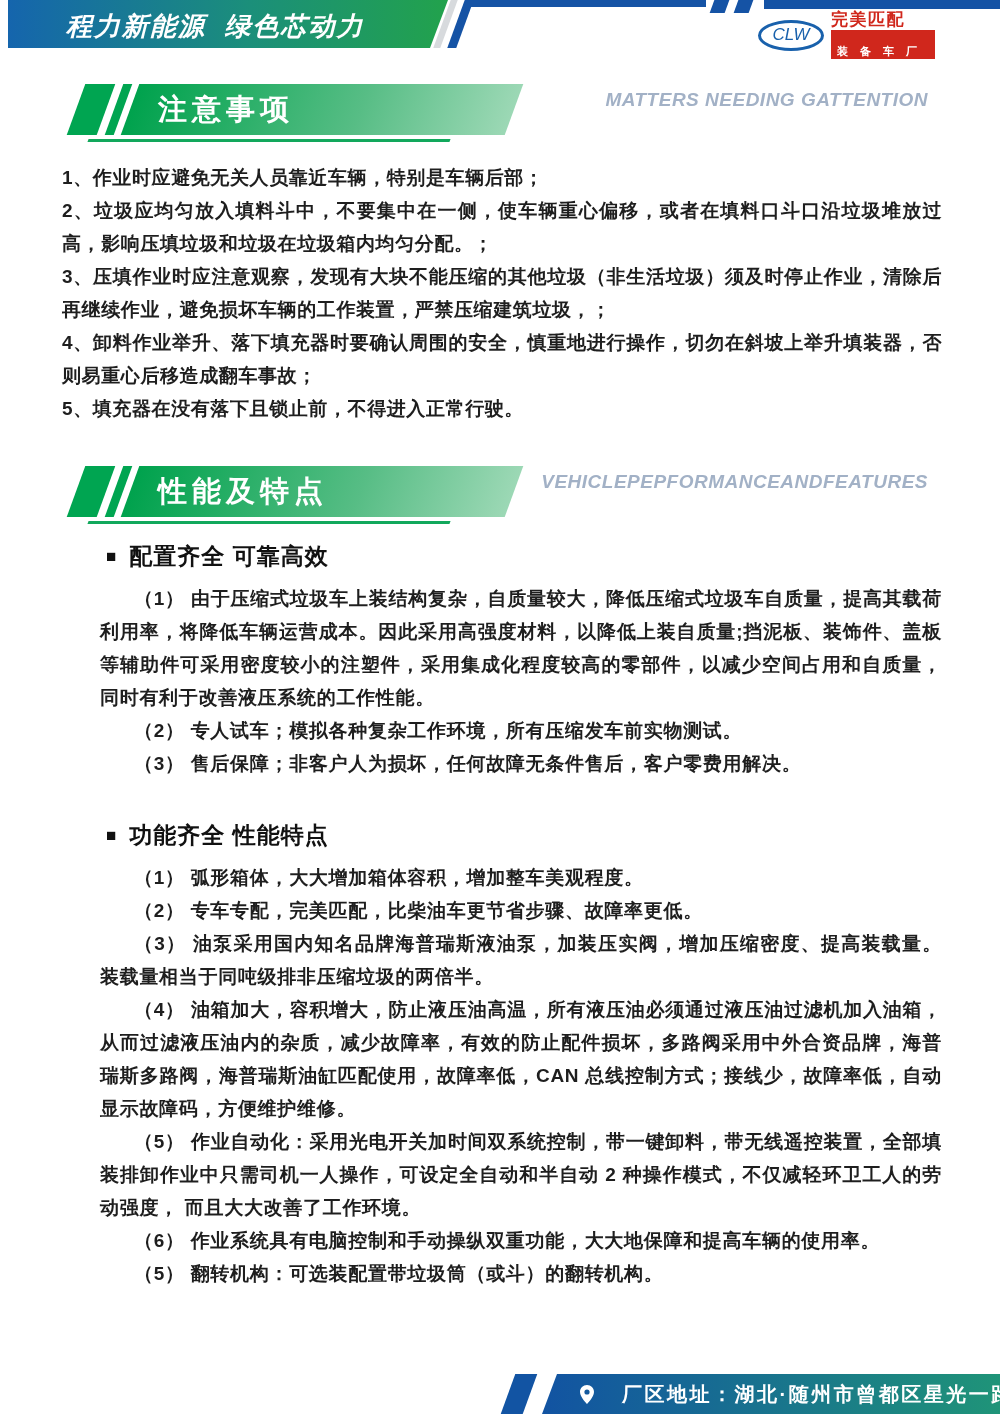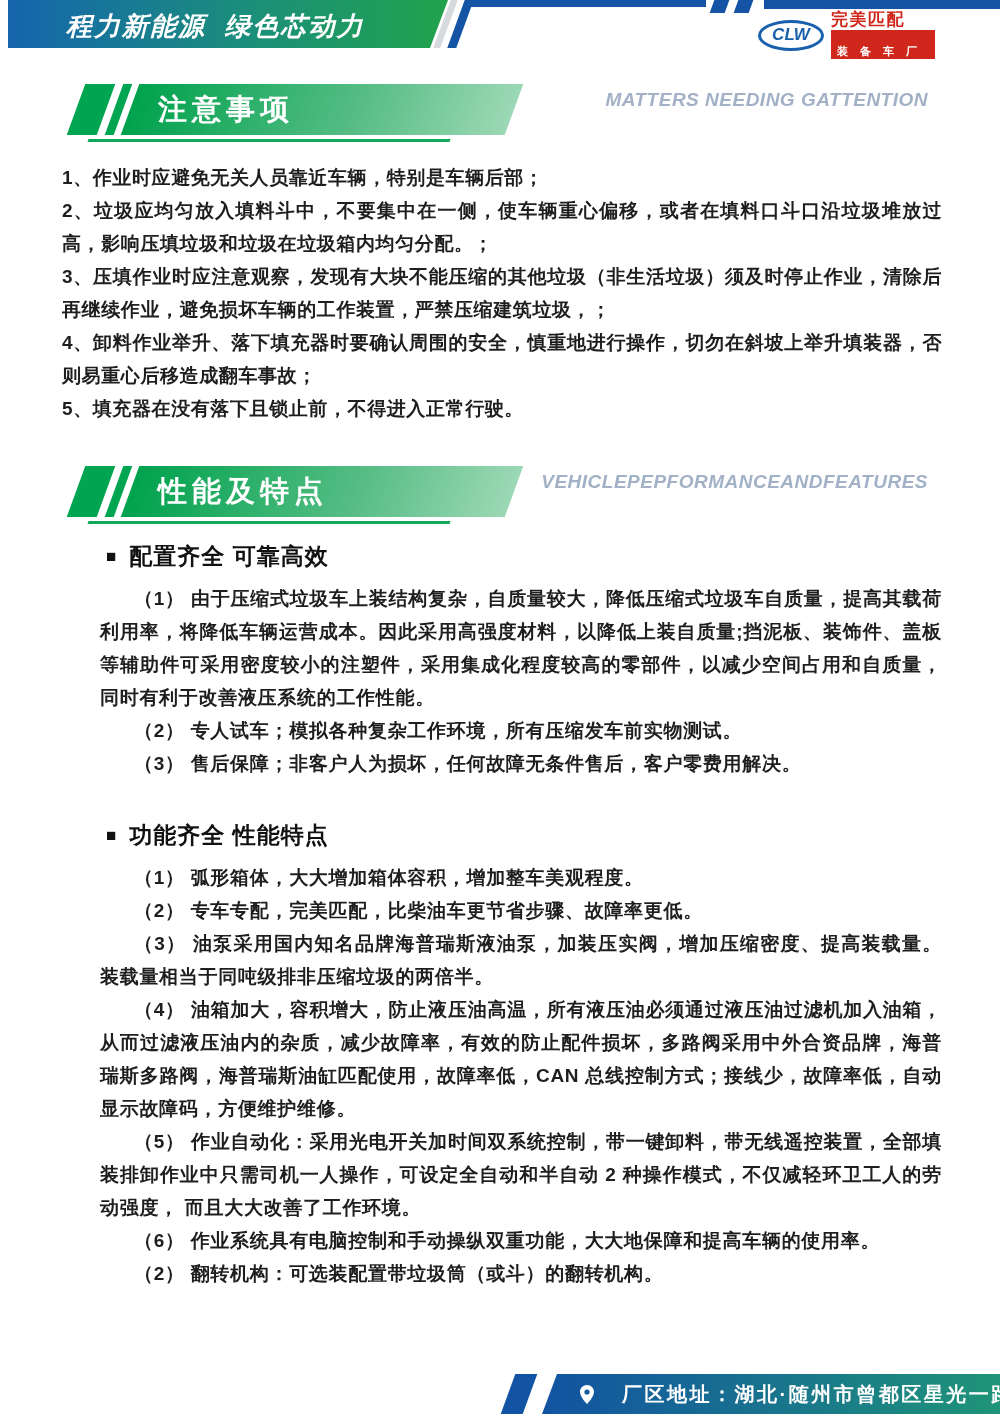--- a/index.html
+++ b/index.html
@@ -30,21 +30,21 @@
   .hdr-blue-dn { left: 448px; top: 0; width: 9px; height: 48px; background: #1553a5; }
   .hdr-line1 { position: absolute; left: 460px; top: 0; width: 238px; height: 7px; background: #1553a5; }
   .hdr-sl-a { left: 704px; top: 0; width: 15px; height: 13px; background: #1553a5; }
   .hdr-sl-b { left: 728px; top: 0; width: 15px; height: 13px; background: #1553a5; }
   .hdr-line2 { position: absolute; left: 756px; top: 0; width: 244px; height: 9px; background: #1553a5; }
 
   .logo { position: absolute; left: 750px; top: 11px; display: flex; align-items: center; }
   .logo-oval {
     width: 66px; height: 31px; border: 3px solid #1961ac; border-radius: 50%;
     display: flex; align-items: center; justify-content: center;
-    color: #1961ac; font-weight: 700; font-style: italic; font-size: 17px;
+    color: #1961ac; font-weight: 400; font-style: italic; font-size: 17px;
     box-shadow: inset 0 0 0 1px #ffffff;
     background: #ffffff;
   }
   .logo-text { margin-left: 7px; }
   .logo-brand { color: #d0271c; font-weight: 800; font-size: 17px; letter-spacing: 1.5px; line-height: 18px; }
   .logo-sub {
     margin-top: 1px; background: #d0271c; color: #ffffff; font-weight: 700;
     font-size: 11px; padding: 15px 2px 1px 6px; letter-spacing: 12px; line-height: 13px;
     white-space: nowrap; width: 104px; overflow: hidden;
   }
@@ -161,21 +161,21 @@
   </div>
 
   <div class="subsection-2">
     <h3 class="sub-heading"><span class="bullet">■</span><span>功能齐全 性能特点</span></h3>
     <p class="fp">（1） 弧形箱体，大大增加箱体容积，增加整车美观程度。</p>
     <p class="fp">（2） 专车专配，完美匹配，比柴油车更节省步骤、故障率更低。</p>
     <p class="fp">（3） 油泵采用国内知名品牌海普瑞斯液油泵，加装压实阀，增加压缩密度、提高装载量。 装载量相当于同吨级排非压缩垃圾的两倍半。</p>
     <p class="fp">（4） 油箱加大，容积增大，防止液压油高温，所有液压油必须通过液压油过滤机加入油箱，从而过滤液压油内的杂质，减少故障率，有效的防止配件损坏，多路阀采用中外合资品牌，海普瑞斯多路阀，海普瑞斯油缸匹配使用，故障率低，CAN 总线控制方式；接线少，故障率低，自动显示故障码，方便维护维修。</p>
     <p class="fp">（5） 作业自动化：采用光电开关加时间双系统控制，带一键卸料，带无线遥控装置，全部填装排卸作业中只需司机一人操作，可设定全自动和半自动 2 种操作模式，不仅减轻环卫工人的劳动强度， 而且大大改善了工作环境。</p>
     <p class="fp">（6） 作业系统具有电脑控制和手动操纵双重功能，大大地保障和提高车辆的使用率。</p>
-    <p class="fp">（2） 翻转机构：可选装配置带垃圾筒（或斗）的翻转机构。</p>
+    <p class="fp">（5） 翻转机构：可选装配置带垃圾筒（或斗）的翻转机构。</p>
   </div>
 
 </div>
 
 <div class="footer">
   <div class="slash ftr-slash"></div>
   <div class="ftr-bar">
     <svg class="pin" viewBox="0 0 14 19">
       <path d="M7 0C3.1 0 0 3.1 0 7c0 5.2 7 12 7 12s7-6.8 7-12C14 3.1 10.9 0 7 0z M7 9.6A2.6 2.6 0 1 1 7 4.4a2.6 2.6 0 0 1 0 5.2z" fill="#ffffff"></path>
     </svg>

